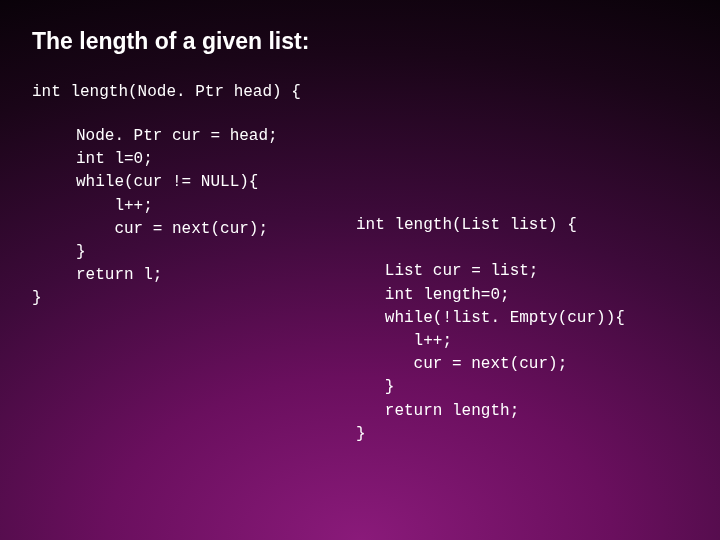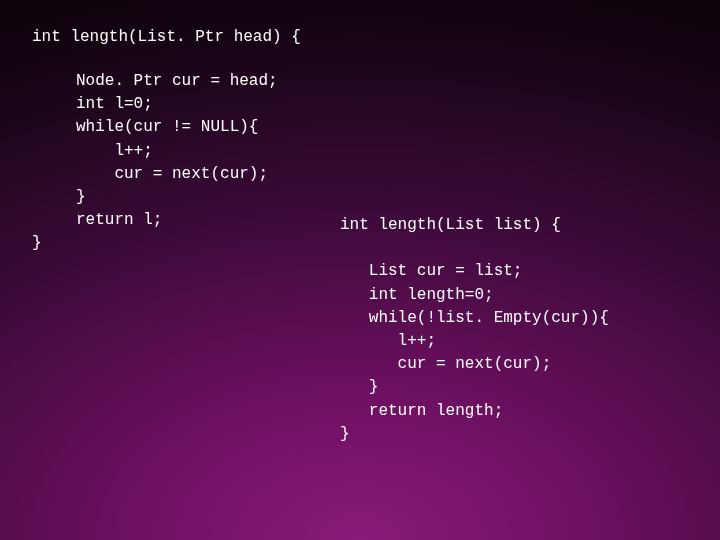--- a/index.html
+++ b/index.html
@@ -33,34 +33,35 @@
   .codeblock-left {
     font-family: "Courier New", Courier, monospace;
     font-size: 16px;
     color: #ffffff;
     white-space: pre;
     line-height: 1.45;
     margin-left: 44px;
   }
   .codeblock-right {
     position: absolute;
-    left: 340px;
+    left: 356px;
     top: 214px;
     font-family: "Courier New", Courier, monospace;
     font-size: 16px;
     color: #ffffff;
     white-space: pre;
     line-height: 1.45;
   }
 </style>
 </head>
 <body>
 
 <div class="slide">
-  <div class="sig">int length(List. Ptr head) {</div>
+  <div class="title">The length of a given list:</div>
+  <div class="sig">int length(Node. Ptr head) {</div>
   <div class="codeblock-left">Node. Ptr cur = head;
 int l=0;
 while(cur != NULL){
     l++;
     cur = next(cur);
 }
 return l;</div>
   <div class="codeblock-left" style="margin-left:0;">}</div>
   <div class="codeblock-right">int length(List list) {
 

